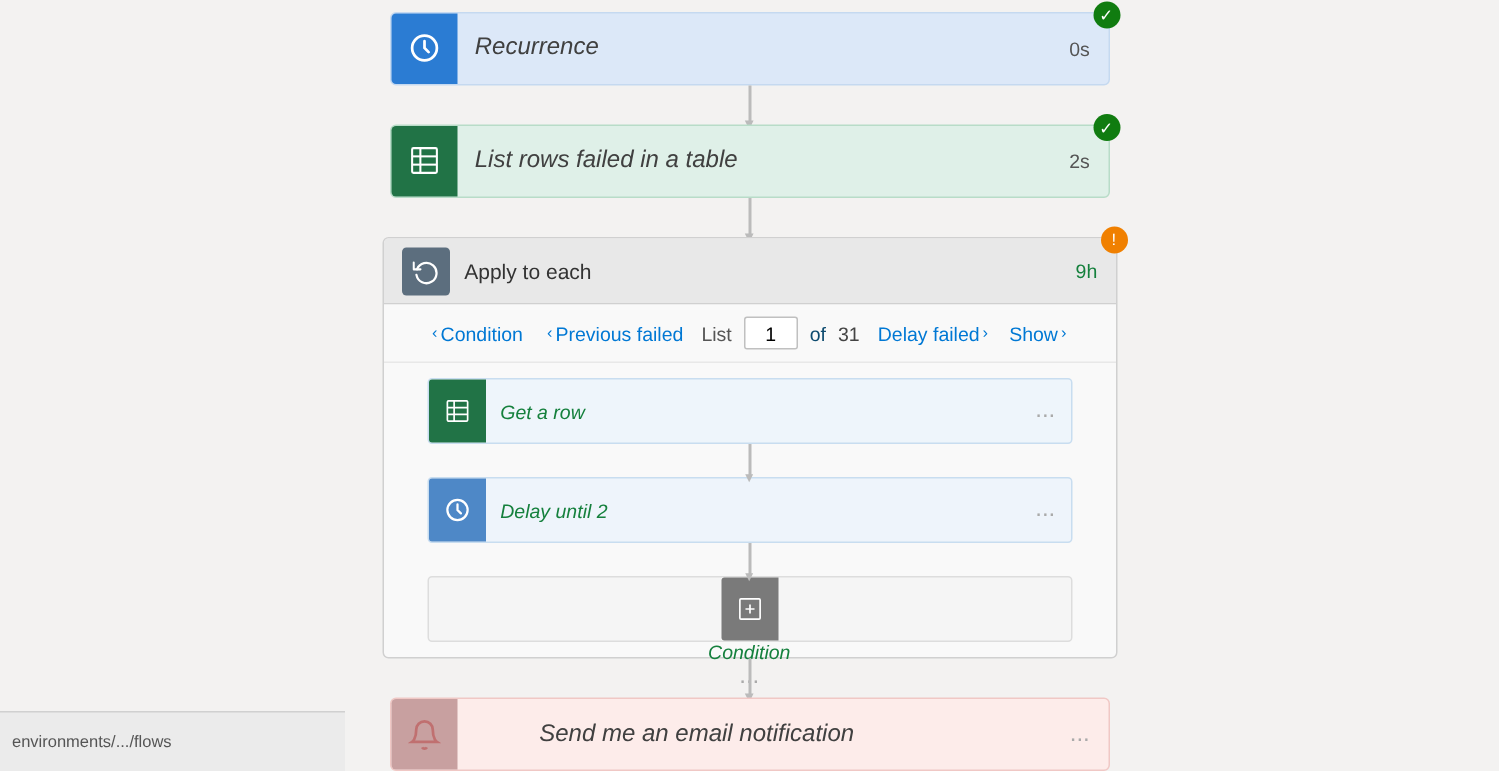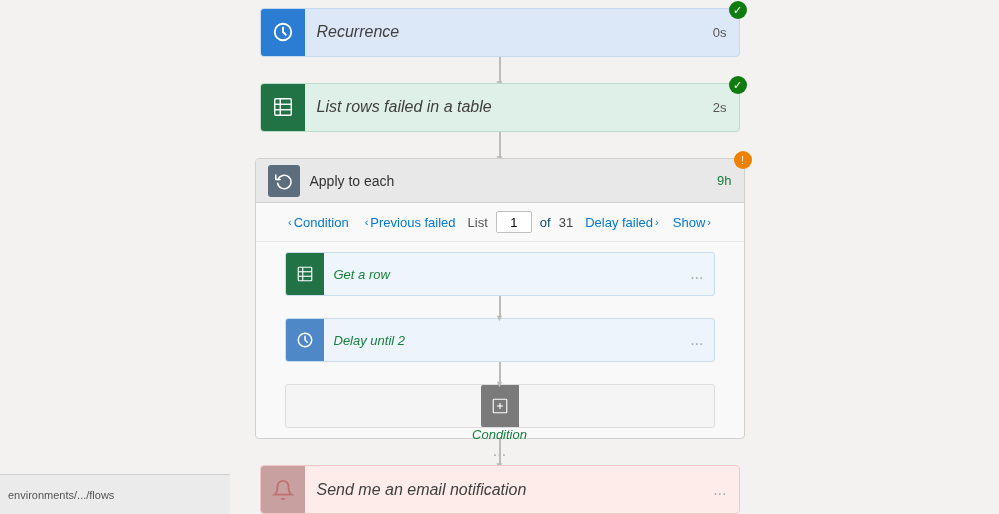--- a/index.html
+++ b/index.html
@@ -280,20 +280,21 @@
       color: #bbb;
       font-size: 9px;
       position: absolute;
       bottom: -5px;
     }
 
     
     .step-sendemail {
       background: #fdecea;
       border-color: #f0c8c5;
+      gap: 43px;
     }
     .step-sendemail .step-icon {
       background: #c8a0a0;
     }
 
     
     .bottom-bar {
       position: absolute;
       bottom: 0;
       left: 0;

